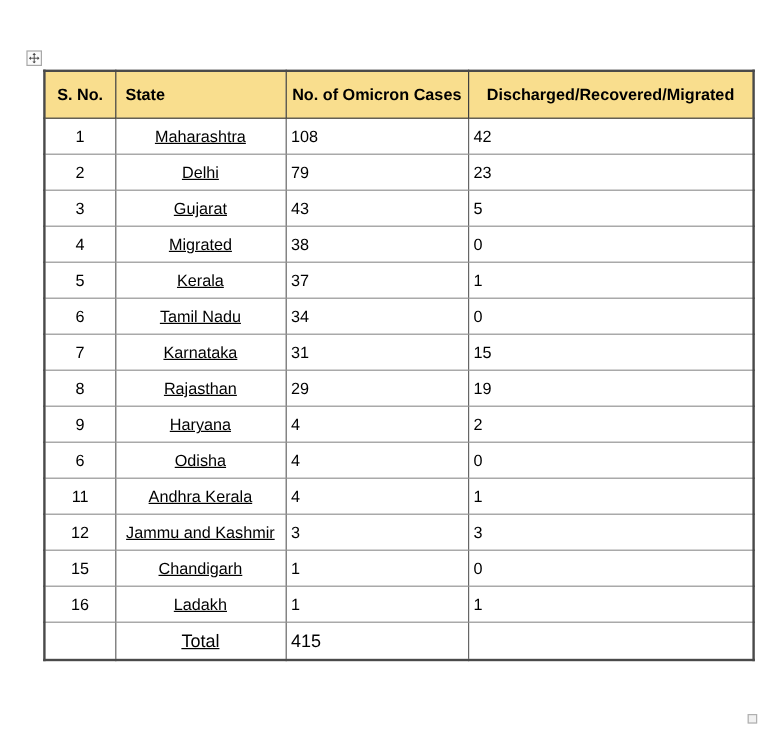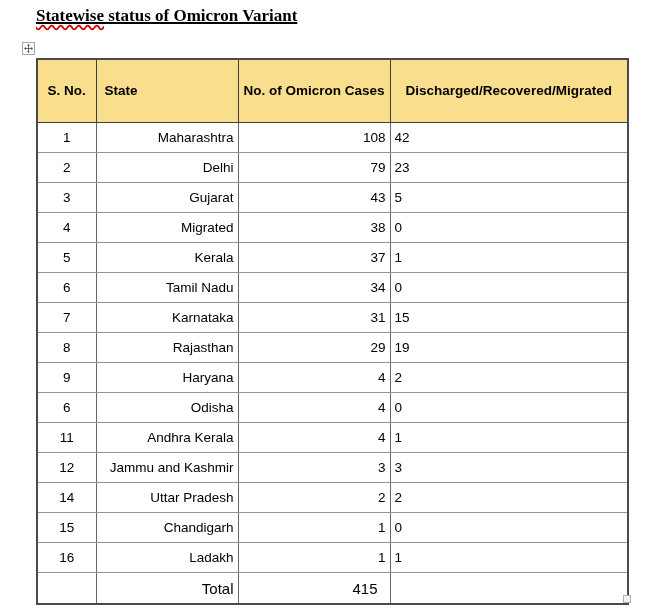--- a/index.html
+++ b/index.html
@@ -67,54 +67,51 @@
     font-family: "Liberation Sans", sans-serif;
     font-size: 13.5px;
     color: #000000;
     border: 2px solid #4a4a4a;
   }
   table.data-table th {
     background: #f9de8e;
     border: 1px solid #3f3f3f;
     font-weight: bold;
     height: 38px;
-    padding: 12px 4px;
+    padding: 0 4px;
     text-align: center;
     vertical-align: middle;
     line-height: 1.25;
   }
   table.data-table th.h-state { text-align: left; padding-left: 8px; }
   table.data-table td {
     border-left: 1px solid #666666;
     border-right: 1px solid #666666;
     border-top: 1px solid #949494;
     border-bottom: 1px solid #949494;
     height: 27px;
     padding: 1px 4px;
     vertical-align: middle;
     background: #ffffff;
   }
   td.c-sno { text-align: center; }
-  td.c-state { text-align: right; padding-left: 8px; }
-  td.c-cases { text-align: right; padding-right: 8px; }
+  td.c-state { text-align: center; padding-left: 8px; text-decoration: underline; }
+  td.c-cases { text-align: left; padding-right: 8px; }
   td.c-disch { padding-right: 3px; }
   tr.total-row td {
     height: 28px;
     font-size: 15px;
   }
   tr.total-row td.c-cases { padding-right: 12px; }
 </style>
 </head>
 <body>
 
 <div class="page">
 
-  <div class="doc-title">
-    <span class="misspelled">Statewise</span><span> status of Omicron Variant</span>
-  </div>
 
   <div class="move-handle">
     <svg width="9" height="9" viewBox="0 0 16 16">
       <g fill="#4a4a4a">
         <rect x="7.3" y="2" width="1.4" height="12"></rect>
         <rect x="2" y="7.3" width="12" height="1.4"></rect>
         <path d="M8 0 L10.6 3.2 L5.4 3.2 Z"></path>
         <path d="M8 16 L10.6 12.8 L5.4 12.8 Z"></path>
         <path d="M0 8 L3.2 5.4 L3.2 10.6 Z"></path>
         <path d="M16 8 L12.8 5.4 L12.8 10.6 Z"></path>
@@ -217,26 +214,20 @@
   </tr>
 
   <tr>
     <td class="c-sno">12</td>
     <td class="c-state">Jammu and Kashmir</td>
     <td class="c-cases">3</td>
     <td class="c-disch">3</td>
   </tr>
 
 
-  <tr>
-    <td class="c-sno">14</td>
-    <td class="c-state">Uttar Pradesh</td>
-    <td class="c-cases">2</td>
-    <td class="c-disch">2</td>
-  </tr>
 
   <tr>
     <td class="c-sno">15</td>
     <td class="c-state">Chandigarh</td>
     <td class="c-cases">1</td>
     <td class="c-disch">0</td>
   </tr>
 
   <tr>
     <td class="c-sno">16</td>

